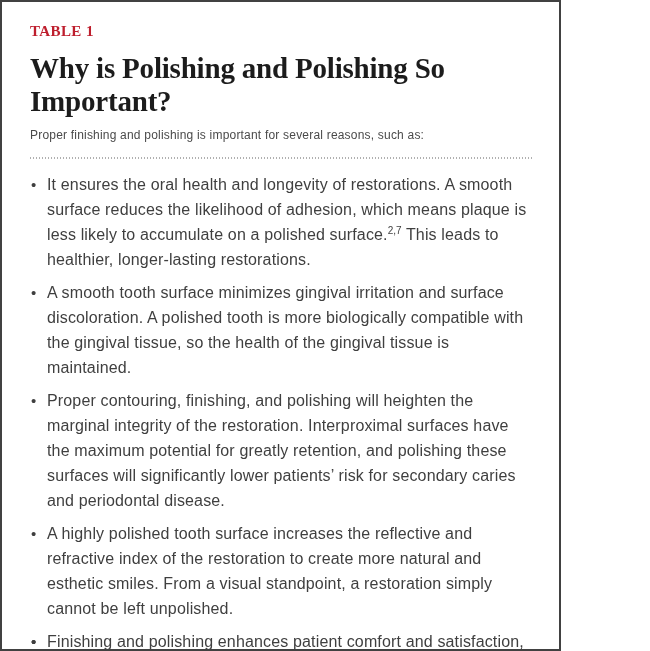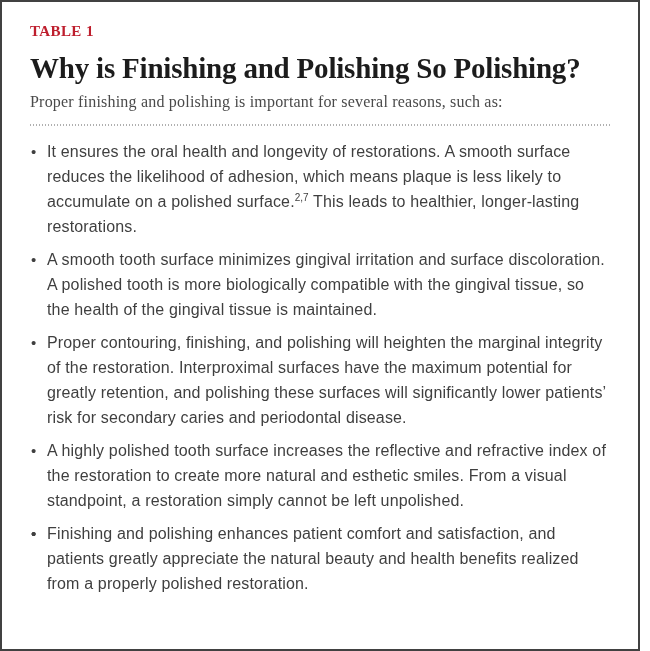--- a/index.html
+++ b/index.html
@@ -1,19 +1,19 @@
 <!DOCTYPE html>
 <html style="--accent-red: #be1e2d; --title-color: #1c1c1c; --subtitle-color: #4a4a4a; --body-color: #3f3f3f; --divider-color: #b0b0b0; --border-color: #414141; --background: #ffffff;"><head>
 <meta charset="utf-8">
 <style>
   html, body { margin: 0; padding: 0; background: #fff; }
 
   .frame {
     position: relative;
-    width: 640px;
+    width: 561px;
     height: 651px;
     box-sizing: border-box;
     background: var(--background, #ffffff);
     border: 2px solid var(--border-color, #414141);
     padding: 22px 27px 0 28px;
     overflow: hidden;
     font-family: "Liberation Sans", sans-serif;
   }
 
   .table-label {
@@ -30,25 +30,24 @@
     font-family: "Liberation Serif", serif;
     font-weight: 700;
     font-size: 29px;
     line-height: 33px;
     letter-spacing: -0.2px;
     color: var(--title-color, #1c1c1c);
   }
 
   .subtitle {
     margin-top: 7px;
-    font-size: 16px;
+    font-size: 12px;
     line-height: 20px;
     letter-spacing: 0.2px;
     color: var(--subtitle-color, #4a4a4a);
-    font-family: Liberation Serif, serif;
   }
 
   .divider {
     margin-top: 12px;
     height: 2px;
     background: repeating-linear-gradient(
       to right,
       var(--divider-color, #b0b0b0) 0 1px,
       transparent 1px 3px
     );
@@ -85,21 +84,21 @@
     letter-spacing: 0;
   }
 </style>
 </head>
 <body>
 
 <div class="frame">
 
   <div class="table-label">TABLE 1</div>
 
-  <div class="page-title">Why is Finishing and Polishing So Polishing?</div>
+  <div class="page-title">Why is Polishing and Polishing So Important?</div>
 
   <div class="subtitle">Proper finishing and polishing is important for several reasons, such as:</div>
 
   <div class="divider"></div>
 
   <ul class="bullet-list">
 
     <li class="bullet-item">
       <span class="dot">•</span>
       <span>It ensures the oral health and longevity of restorations. A smooth surface reduces the likelihood of adhesion, which means plaque is less likely to accumulate on a polished surface.</span><sup class="citation">2,7</sup><span> This leads to healthier, longer-lasting restorations.</span>

